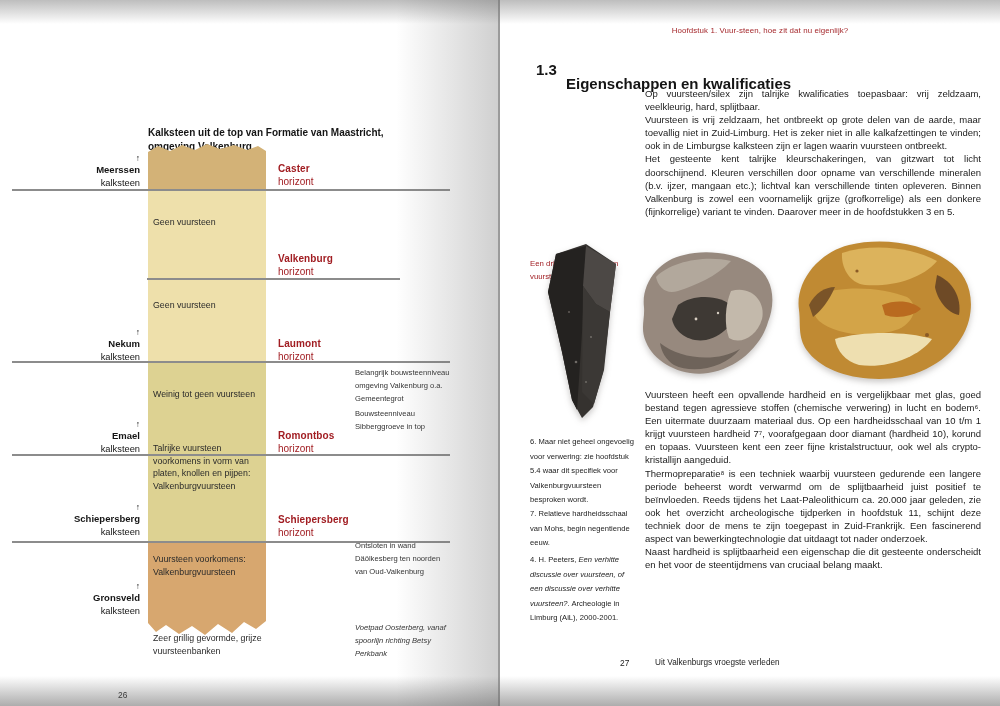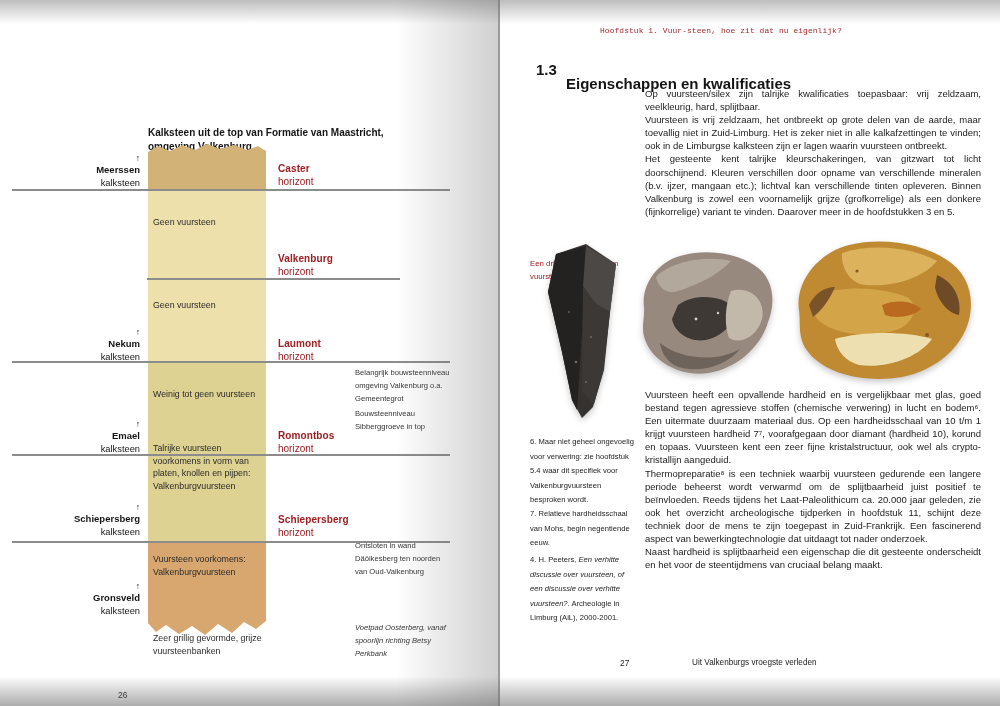--- a/index.html
+++ b/index.html
@@ -32,21 +32,21 @@
   .form-label .arrow{font-size:8.5px;}
   .form-label b{font-size:9.5px;}
   .band-label{left:153px;width:112px;font-size:8.8px;line-height:12.7px;color:#2a2a2a;}
   .horizon{left:278px;width:110px;font-size:10px;line-height:13px;color:#a11d22;}
   .horizon b{letter-spacing:.1px;}
   .note{left:355px;width:105px;font-size:7.6px;line-height:12.8px;color:#333;}
   .note.italic{font-style:italic;}
   .pagenum{font-size:8.4px;color:#1b1b1b;}
 
   
-  .running-head{left:600px;top:26px;width:320px;text-align:left;font-size:7.9px;color:#a5282c;letter-spacing:.1px;font-family:Liberation Mono, monospace;}
+  .running-head{left:600px;top:26px;width:320px;text-align:center;font-size:7.9px;color:#a5282c;letter-spacing:.1px;}
   .sec-num{left:536px;top:61px;font-size:15px;font-weight:bold;color:#151515;}
   .sec-title{left:566px;top:75px;font-size:15px;font-weight:bold;color:#151515;}
   .bodycol{left:645px;width:336px;font-size:9.5px;line-height:13.1px;text-align:justify;color:#1b1b1b;}
   .bodycol p{margin:0;}
   .caption{left:530px;top:217px;width:108px;font-size:7.8px;line-height:13px;color:#a11d22;}
   .footnote{left:530px;width:106px;font-size:7.6px;line-height:14.6px;color:#222;}
   .footnote em{font-style:italic;}
   .footer-text{font-size:8.2px;color:#1b1b1b;}
   .stone{filter:drop-shadow(0 3px 3px rgba(60,55,50,.28));}
 </style>
@@ -192,20 +192,20 @@
       <p>Naast hardheid is splijtbaarheid een eigenschap die dit gesteente onderscheidt en het voor de steentijdmens van cruciaal belang maakt.</p>
     </div>
 
     <div class="abs footnote" style="top:435px;">6. Maar niet geheel ongevoelig voor verwering: zie hoofdstuk 5.4 waar dit specifiek voor Valkenburgvuursteen besproken wordt.</div>
     <div class="abs footnote" style="top:507px;">7. Relatieve hardheidsschaal van Mohs, begin negentiende eeuw.</div>
     <div class="abs footnote" style="top:553px;">
       <span>4. H. Peeters, </span><em>Een verhitte discussie over vuursteen, of een discussie over verhitte vuursteen?</em><span>. Archeologie in Limburg (AiL), 2000-2001.</span>
     </div>
 
     <div class="abs pagenum" style="left:620px;top:658px;">27</div>
-    <div class="abs footer-text" style="left:692px;top:658px;">Uit Valkenburgs vroegste verleden</div>
+    <div class="abs footer-text" style="left:655px;top:658px;">Uit Valkenburgs vroegste verleden</div>
   </div>
 
   <div class="abs gutter"></div>
   <div class="abs gutter-edge"></div>
   <div class="abs top-shade"></div>
   <div class="abs bottom-shade"></div>
 </div>
 
 </body></html>

